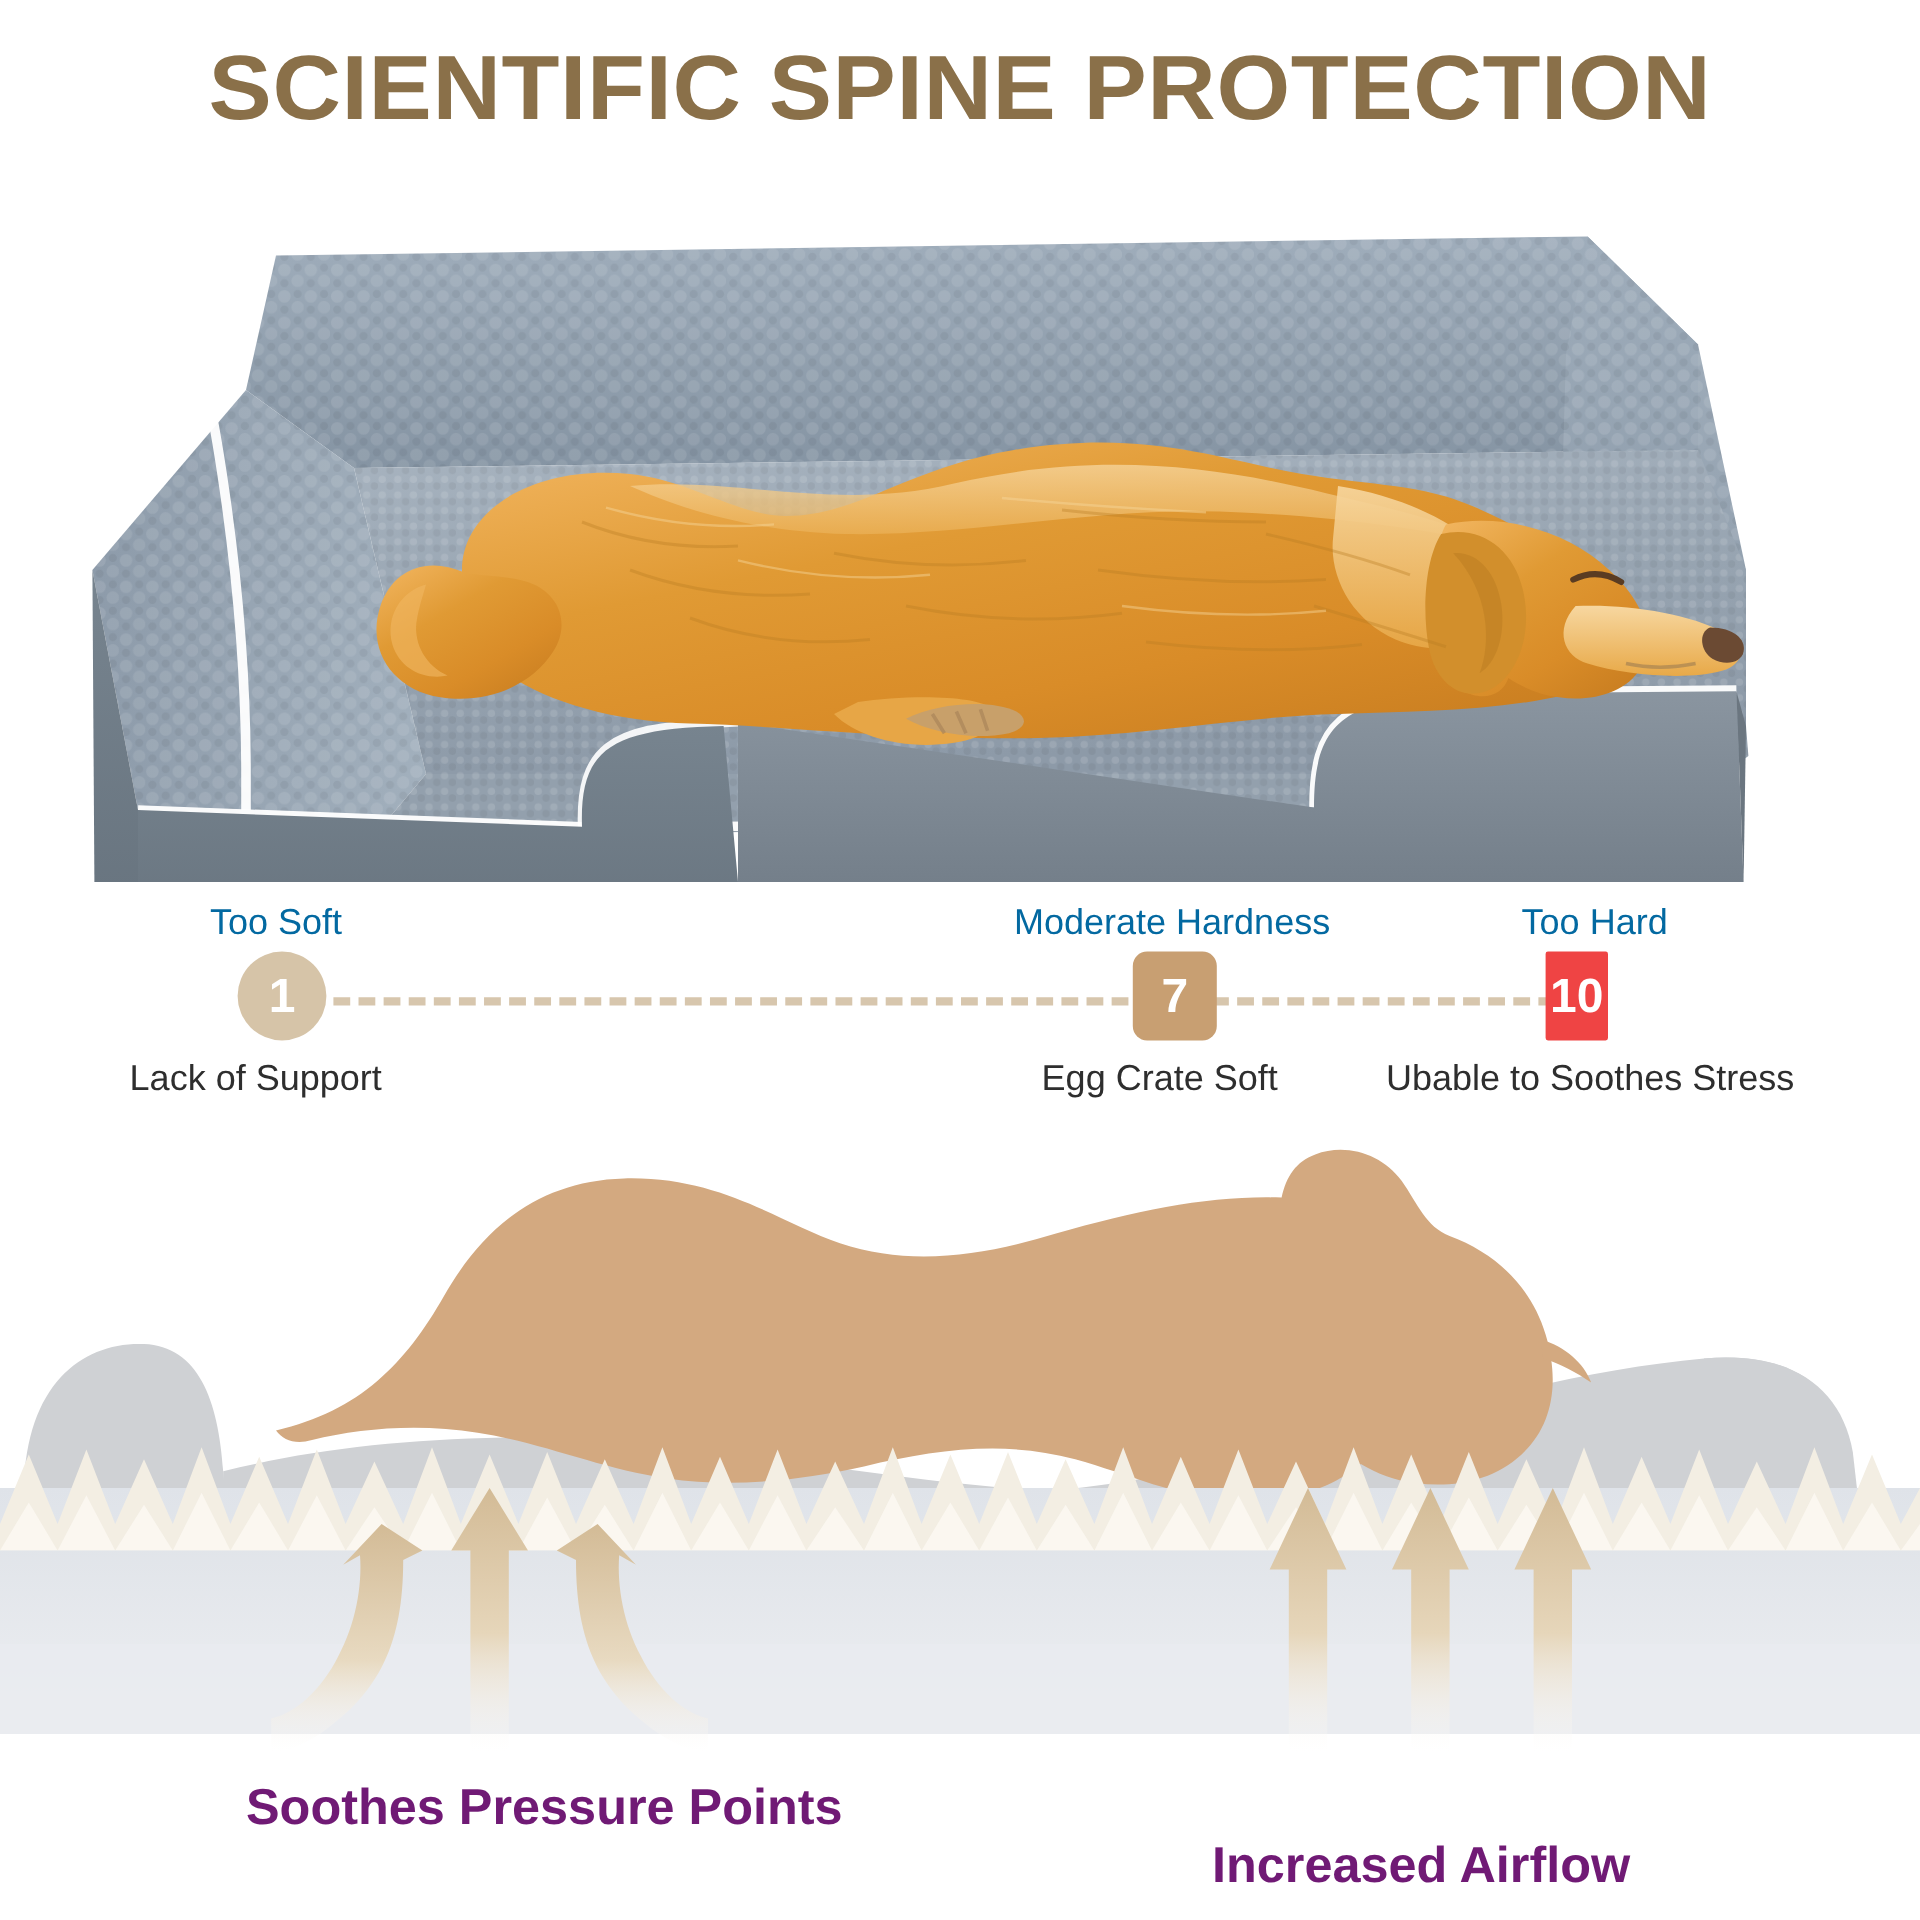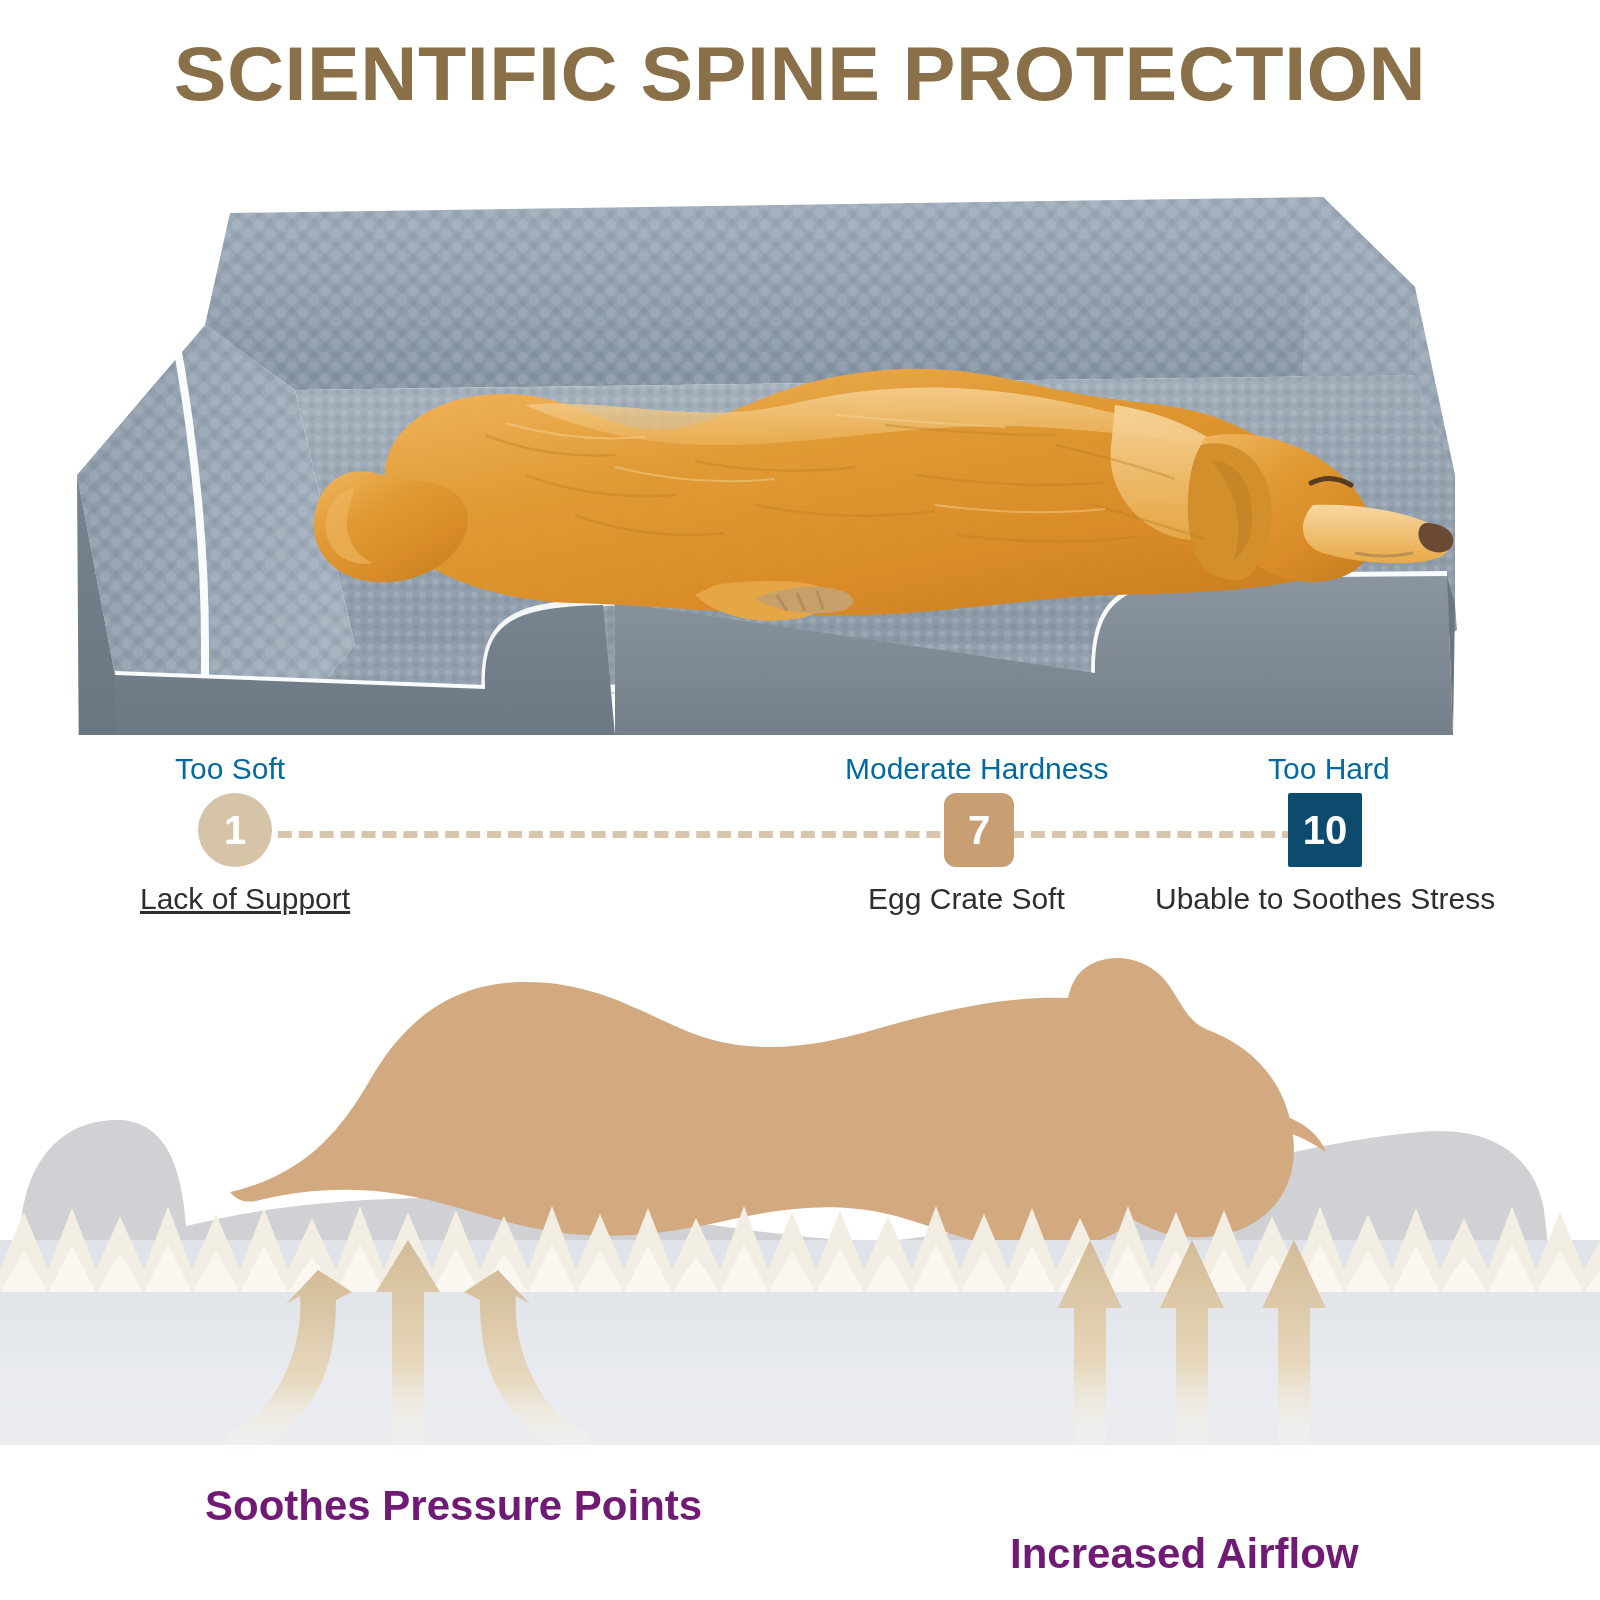--- a/index.html
+++ b/index.html
@@ -29,21 +29,21 @@
     position:absolute; left:236px; top:92px; width:1078px; height:0;
     border-top:7px dashed #d7c6ad;
   }
   .badge {
     position:absolute; display:flex; align-items:center; justify-content:center;
     color:#ffffff; font-weight:bold; font-size:40px; line-height:1;
     z-index:3;
   }
   .badge-1 { left:198px; top:793px; width:74px; height:74px; border-radius:50%; background:#d6c4a8; }
   .badge-7 { left:944px; top:793px; width:70px; height:74px; border-radius:12px; background:#c89f72; }
-  .badge-10{ left:1288px; top:793px; width:74px; height:74px; border-radius:2px; background:#0c4a6e; }
+  .badge-10{ left:1288px; top:793px; width:52px; height:74px; border-radius:2px; background:#ef4444; }
 
   
   .diagram { position:absolute; left:0; top:940px; width:1600px; height:560px; }
   .diagram svg { display:block; width:100%; height:100%; }
 
   
   .caption {
     position:absolute; font-size:42px; font-weight:bold; color:#701a75;
     white-space:nowrap;
   }
@@ -266,21 +266,21 @@
   <div class="scale-line" style="left:236px; top:831px; position:absolute; width:1060px;"></div>
 
   <div class="scale-top-label" style="left:175px; top:752px;">Too Soft</div>
   <div class="scale-top-label" style="left:845px; top:752px;text-align:right;">Moderate Hardness</div>
   <div class="scale-top-label" style="left:1268px; top:752px;">Too Hard</div>
 
   <div class="badge badge-1">1</div>
   <div class="badge badge-7">7</div>
   <div class="badge badge-10">10</div>
 
-  <div class="scale-bot-label" style="left:140px; top:882px;text-decoration:underline;">Lack of Support</div>
+  <div class="scale-bot-label" style="left:108px; top:882px;">Lack of Support</div>
   <div class="scale-bot-label" style="left:868px; top:882px;">Egg Crate Soft</div>
   <div class="scale-bot-label" style="left:1155px; top:882px;">Ubable to Soothes Stress</div>
 </div>
 
 <div class="diagram">
   <svg viewBox="0 0 1600 560" xmlns="http://www.w3.org/2000/svg">
     <defs>
       <linearGradient id="foamBody" x1="0" y1="0" x2="0" y2="1">
         <stop offset="0%" stop-color="#dfe3e9"></stop>
         <stop offset="60%" stop-color="#e7eaef"></stop>

